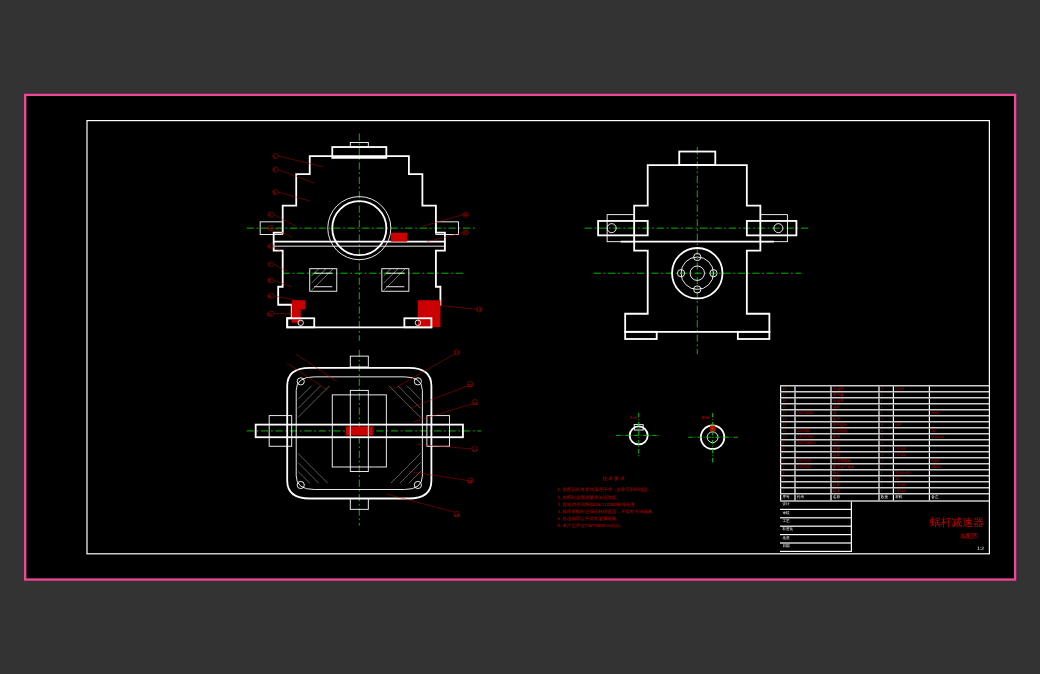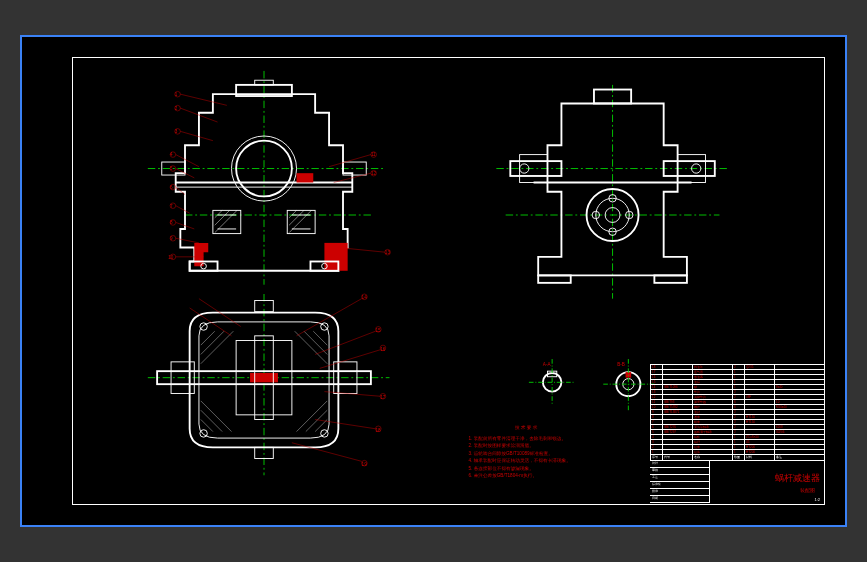--- a/index.html
+++ b/index.html
@@ -1,17 +1,17 @@
 <!DOCTYPE html>
 <html><head>
 <meta charset="utf-8">
 <style>
 *{margin:0;padding:0;box-sizing:border-box}
 body{background:#333;display:flex;align-items:center;justify-content:center;width:867px;height:562px;font-family:sans-serif}
-.frame{width:827px;height:492px;background:#000;border:2px solid #3b82f6;position:relative}
+.frame{width:827px;height:406px;background:#000;border:2px solid #ec4899;position:relative}
 .inner-border{position:absolute;inset:20px 20px 20px 50px;border:1px solid #fff}
 .sheet{position:absolute;inset:20px 20px 20px 50px}
 svg{position:absolute;inset:0;width:100%;height:100%}
 .w{stroke:#fff;fill:none}
 .r{stroke:#c00;fill:none}
 .rf{fill:#c00}
 .g{stroke:#0c0;fill:none}
 .rt{fill:#c00;font-size:5px}
 .titleblock{position:absolute;right:0;bottom:0;width:175px;height:135px}
 .partslist{position:absolute;right:0;bottom:45px;width:175px;height:90px;display:flex;flex-direction:column-reverse}

